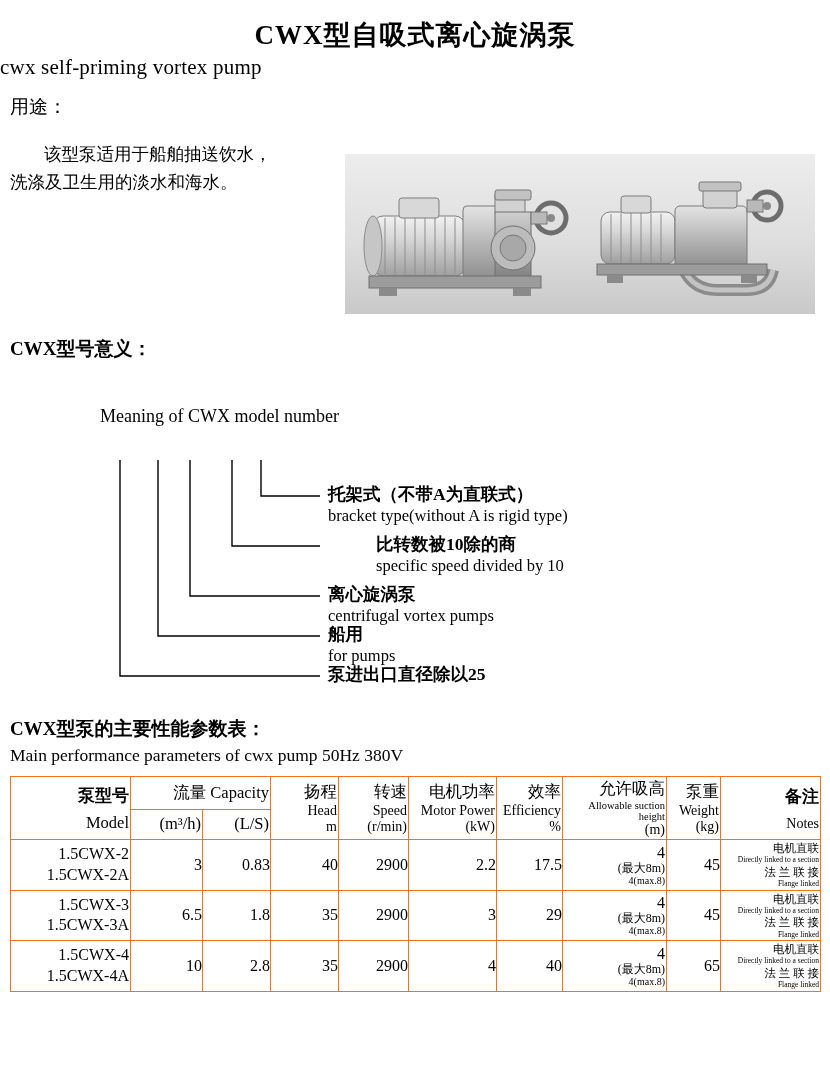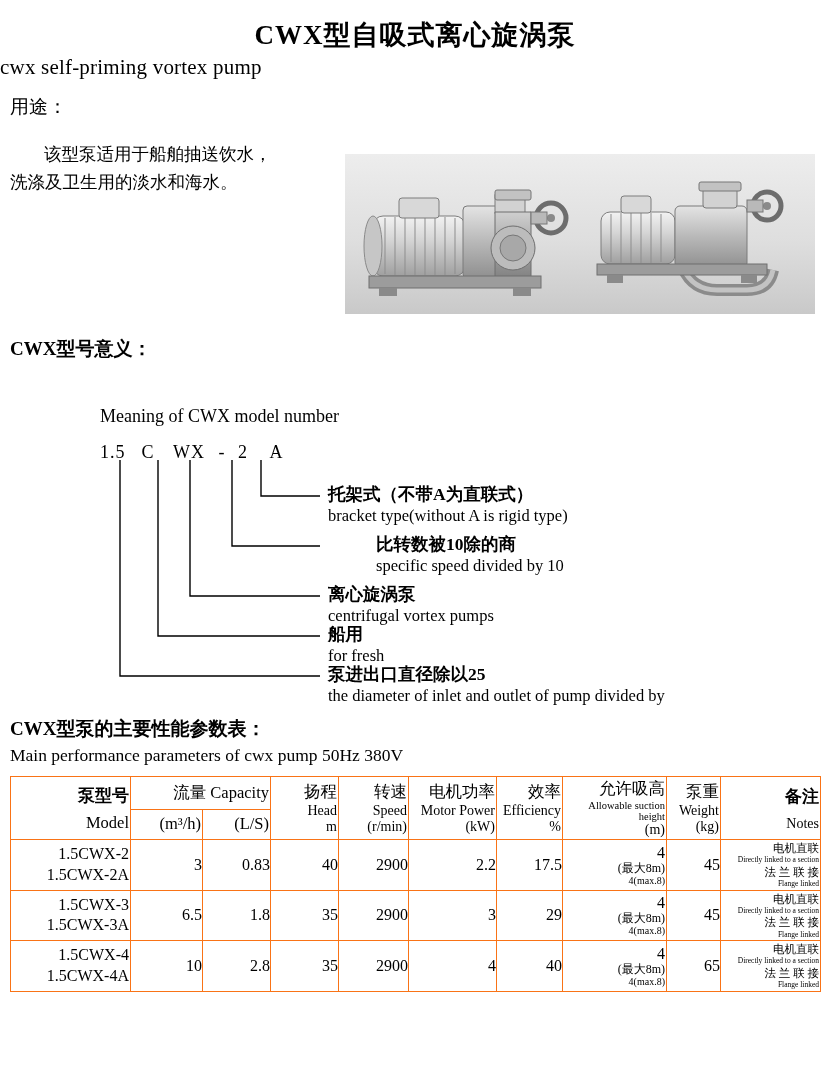--- a/index.html
+++ b/index.html
@@ -278,28 +278,20 @@
       </svg>
     </div>
   </div>
 
   <div class="sec-head-2">CWX型号意义：</div>
 
   <div class="meaning-wrap">
 
     <div class="meaning-title">Meaning of CWX model number</div>
 
-    <div class="code-row">
-      <span style="width:36px">1.5</span>
-      <span style="width:26px">C</span>
-      <span style="width:40px">WX</span>
-      <span style="width:14px">-</span>
-      <span style="width:26px">2</span>
-      <span style="width:20px">A</span>
-    </div>
 
     <svg class="diagram-svg" viewBox="0 0 830 350">
       <g stroke="#000" stroke-width="1.4" fill="none">
 
         <path d="M261 96 L261 132 L320 132"></path>
 
         <path d="M232 96 L232 182 L320 182"></path>
 
         <path d="M190 96 L190 232 L320 232"></path>
 
@@ -319,26 +311,25 @@
       <div class="en">specific speed divided by 10</div>
     </div>
 
     <div class="lbl" style="left:328px; top:220px;">
       <div class="cn">离心旋涡泵</div>
       <div class="en">centrifugal vortex pumps</div>
     </div>
 
     <div class="lbl" style="left:328px; top:260px;">
       <div class="cn">船用</div>
-      <div class="en">for fresh</div>
+      <div class="en">for pumps</div>
     </div>
 
     <div class="lbl" style="left:328px; top:300px;">
       <div class="cn">泵进出口直径除以25</div>
-      <div class="en">the diameter of inlet and outlet of pump divided by</div>
     </div>
   </div>
 
   <div class="params-head">CWX型泵的主要性能参数表：</div>
   <div class="params-sub">Main performance parameters of cwx pump   50Hz   380V</div>
 
   <table class="params">
     <colgroup>
       <col style="width:120px">
       <col style="width:72px">

